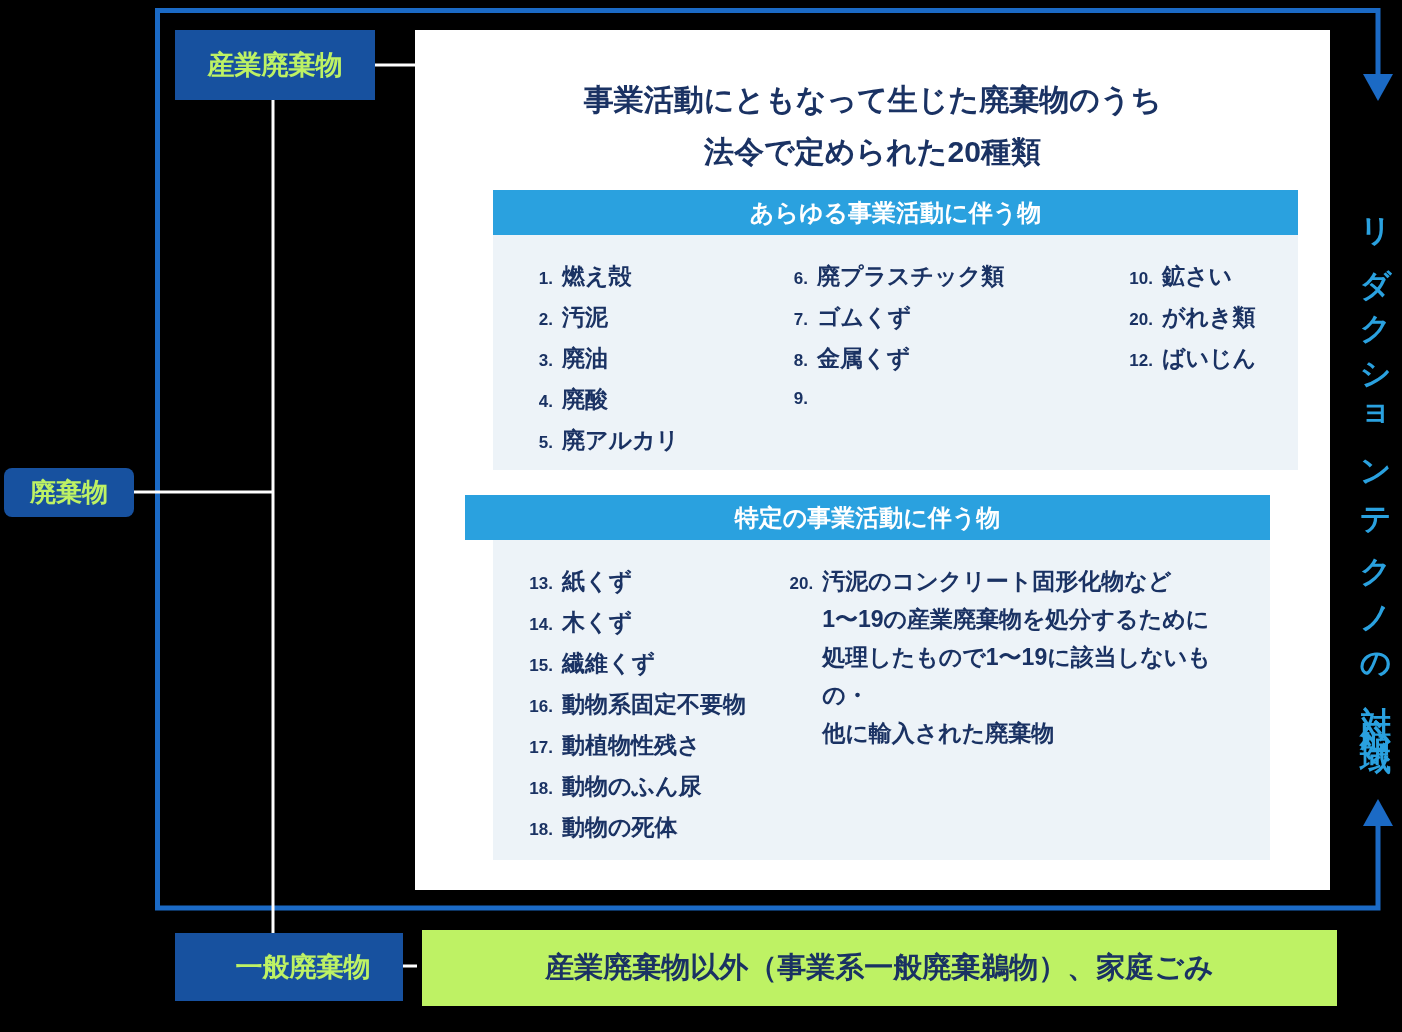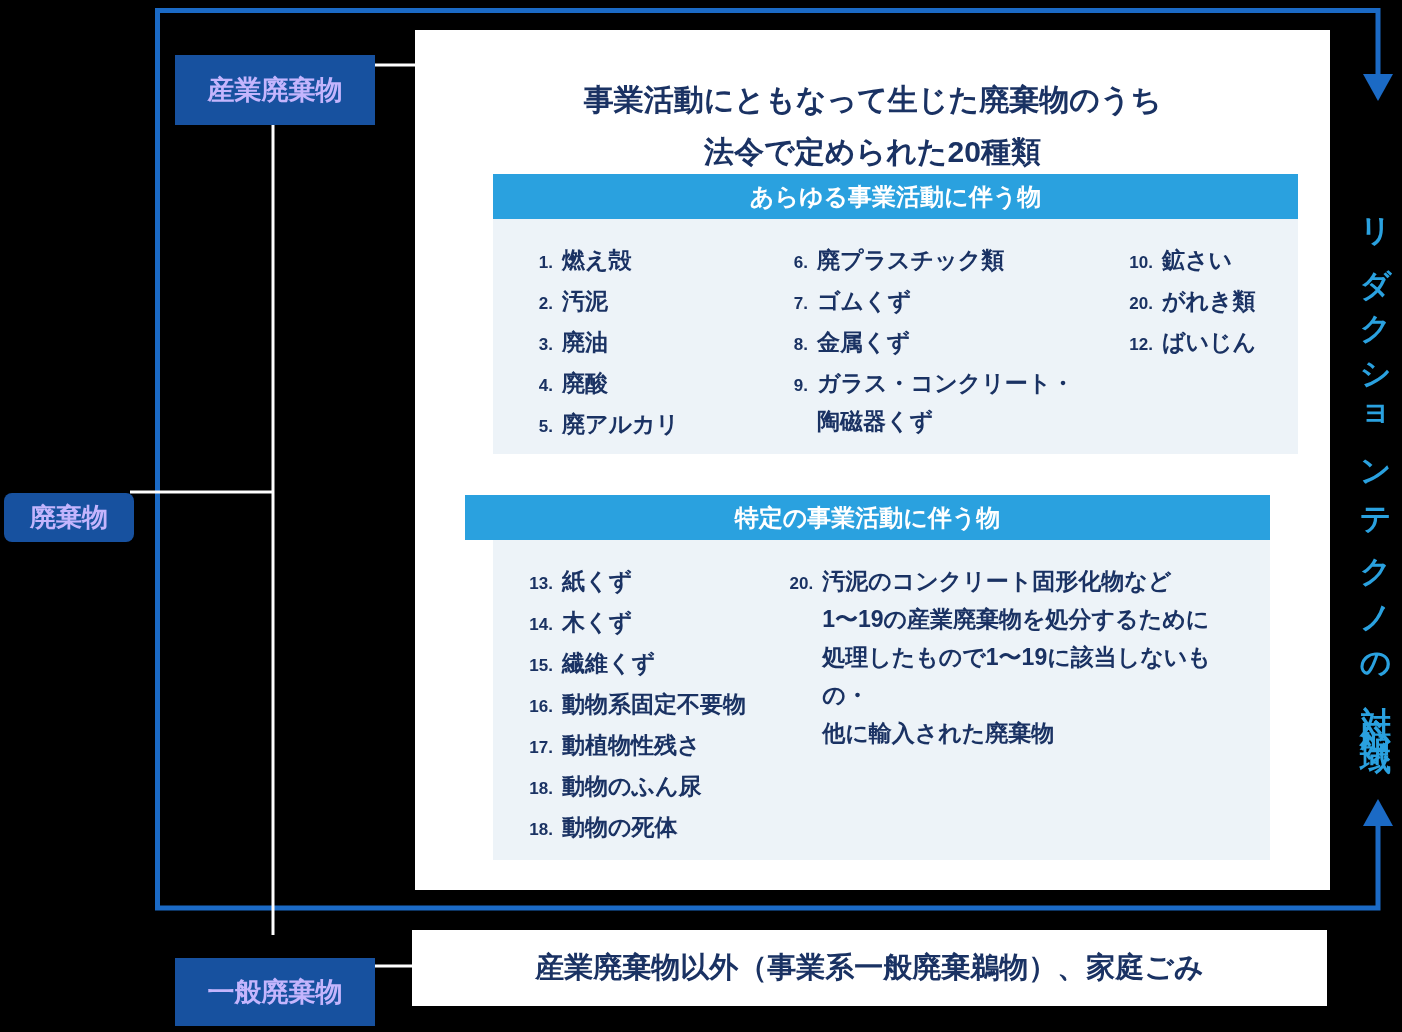--- a/index.html
+++ b/index.html
@@ -6,53 +6,53 @@
   .canvas{
     position:relative;width:1402px;height:1032px;background:var(--background,#000);
     font-family:"Liberation Sans","DejaVu Sans",sans-serif;overflow:hidden;
   }
   svg.wires{position:absolute;left:0;top:0;pointer-events:none;}
   .bracket{fill:none;stroke:var(--bracket-blue,#1b6ac5);stroke-width:5;}
   .arrowhead{fill:var(--bracket-blue,#1b6ac5);}
   .wline{stroke:#ffffff;stroke-width:3;}
 
   .bluebox{
-    position:absolute;background:var(--label-box,#17519f);color:#c4b5fd;
-    display:flex;align-items:center;justify-content:center;font-weight:700;margin-top:25px;
+    position:absolute;background:var(--label-box,#17519f);color:#bef264;
+    display:flex;align-items:center;justify-content:center;font-weight:700;
   }
   .waste-box{left:4px;top:468px;width:130px;height:49px;font-size:26px;border-radius:8px;}
   .industrial-box{left:175px;top:30px;width:200px;height:70px;font-size:27px;}
-  .general-box{left:175px;top:933px;width:200px;height:68px;font-size:27px;}
+  .general-box{left:175px;top:933px;width:200px;height:68px;font-size:27px;padding-left:28px;}
 
   .main-panel{position:absolute;left:415px;top:30px;width:915px;height:860px;background:#fff;}
   .panel-title{
     padding-top:44px;text-align:center;color:var(--text-navy,#1a3263);
     font-weight:800;font-size:30px;line-height:52px;
   }
 
   .subpanel{position:absolute;left:50px;width:805px;}
-  .subpanel[data-section="0"]{top:144px;padding-left:28px;}
+  .subpanel[data-section="0"]{top:160px;padding-left:28px;}
   .subpanel[data-section="1"]{top:465px;}
   .subheader{
     height:45px;background:var(--section-header,#2aa1df);color:#fff;font-weight:700;font-size:24px;
     display:flex;align-items:center;justify-content:center;
   }
   .subbody{background:var(--section-body,#edf3f8);padding:22px 16px 0 24px;display:flex;box-sizing:border-box;}
   .subpanel[data-section="0"] .subbody{height:235px;}
   .subpanel[data-section="1"] .subbody{height:320px;margin-left:28px;}
   .col{display:flex;flex-direction:column;}
   .subpanel[data-section="0"] .col:nth-child(1){width:255px;}
   .subpanel[data-section="0"] .col:nth-child(2){width:345px;}
   .subpanel[data-section="1"] .col:nth-child(1){width:262px;}
   .item{display:flex;align-items:baseline;line-height:38px;color:var(--text-navy,#1a3263);font-weight:700;}
   .item .num{flex:none;width:36px;text-align:right;margin-right:9px;font-size:17px;}
   .item .txt{font-size:23px;white-space:pre-line;}
 
   .bottom-panel{
-    position:absolute;left:412px;top:930px;width:915px;height:76px;background:#ffffff;
+    position:absolute;left:422px;top:930px;width:915px;height:76px;background:#bef264;
     display:flex;align-items:center;justify-content:center;
     color:var(--text-navy,#1a3263);font-weight:800;font-size:29px;
   }
 
   .side-label-wrap{
     position:absolute;left:1348px;top:128px;width:54px;height:672px;
     display:flex;align-items:center;justify-content:center;
   }
   .side-label{
     writing-mode:vertical-rl;color:var(--side-label-blue,#2aa1df);
@@ -117,22 +117,20 @@
             <div class="item">
               <span class="num">7.</span>
               <span class="txt">ゴムくず</span>
             </div>
             <div class="item">
               <span class="num">8.</span>
               <span class="txt">金属くず</span>
             </div>
             <div class="item">
               <span class="num">9.</span>
-              <span class="txt">ガラス・コンクリート・
-陶磁器くず</span>
             </div>
           </div>
           <div class="col">
             <div class="item">
               <span class="num">10.</span>
               <span class="txt">鉱さい</span>
             </div>
             <div class="item">
               <span class="num">20.</span>
               <span class="txt">がれき類</span>

